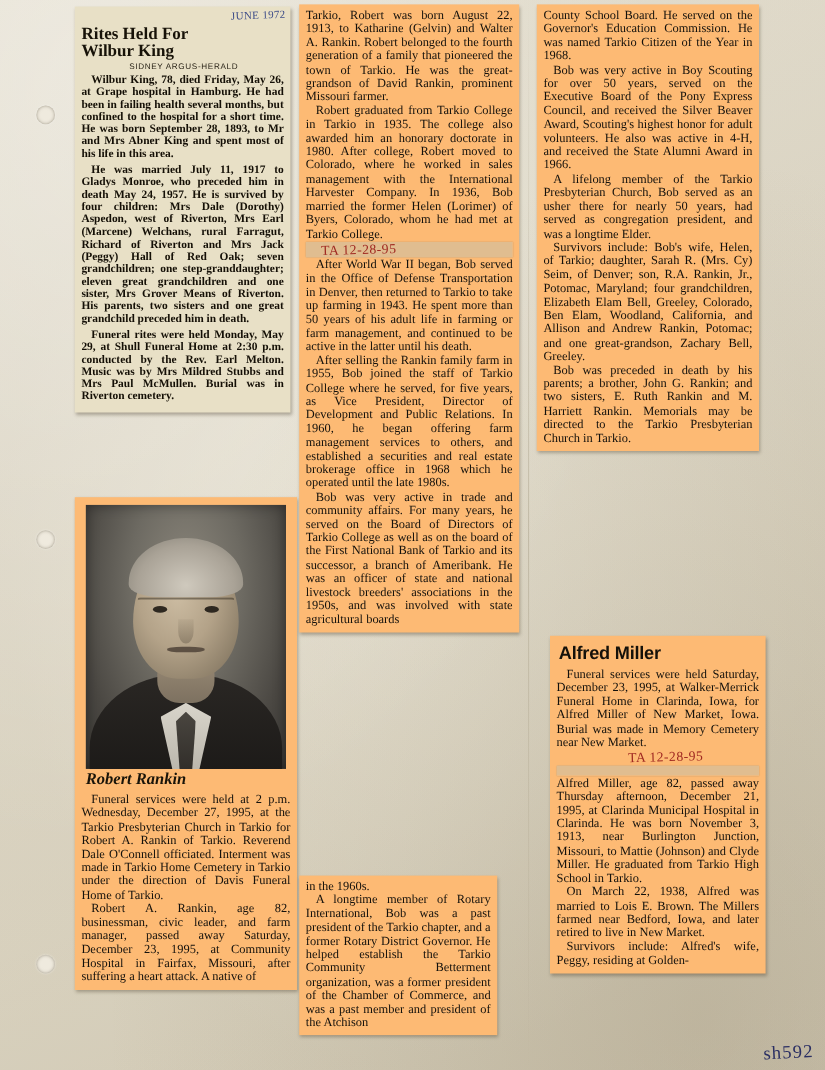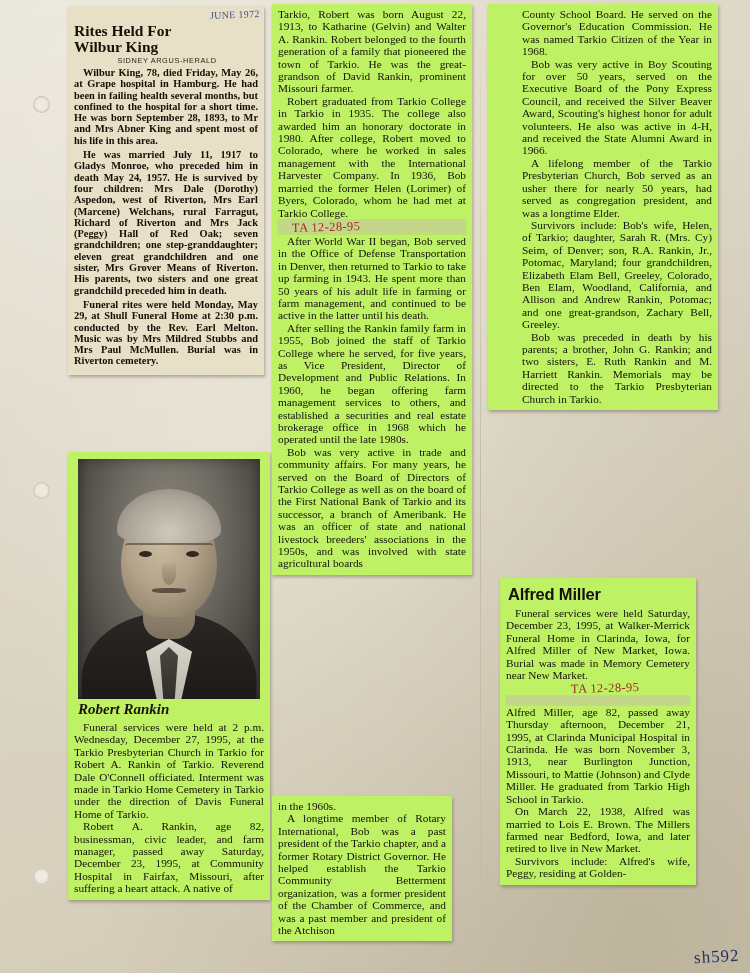--- a/index.html
+++ b/index.html
@@ -33,21 +33,21 @@
     background: #efeade;
     box-shadow: inset 0 0 3px rgba(90,80,60,0.55), 0 0 2px rgba(255,255,255,0.5);
   }
   .hole.h1 { left: 33px; top: 96px; }
   .hole.h2 { left: 33px; top: 482px; }
   .hole.h3 { left: 33px; top: 868px; }
 
   
   .clip {
     position: absolute;
-    background: #bef264;
+    background: #fdba74;
     box-shadow: 1px 2px 3px rgba(60,50,30,0.35);
   }
   .clip-inner {
     padding: 4px 6px 5px 6px;
   }
   .col-text {
     font-size: 11.3px;
     line-height: 12.4px;
     color: #14110c;
     text-align: justify;
@@ -203,21 +203,21 @@
     font-size: 15px;
     color: #191409;
     margin: 2px 0 3px 4px;
   }
 
   
   #clip-mid-top { left: 272px; top: 4px; width: 200px; }
   #clip-mid-bottom { left: 272px; top: 796px; width: 180px; }
 
   
-  #clip-right-top { left: 488px; top: 4px; width: 202px; padding-left: 28px; }
+  #clip-right-top { left: 488px; top: 4px; width: 202px; }
   #clip-alfred { left: 500px; top: 578px; width: 196px; }
 
   .headline-name {
     font-family: "Liberation Sans", sans-serif;
     font-weight: bold;
     font-size: 16.5px;
     color: #15110a;
     margin: 3px 0 3px 2px;
     letter-spacing: -.2px;
   }

